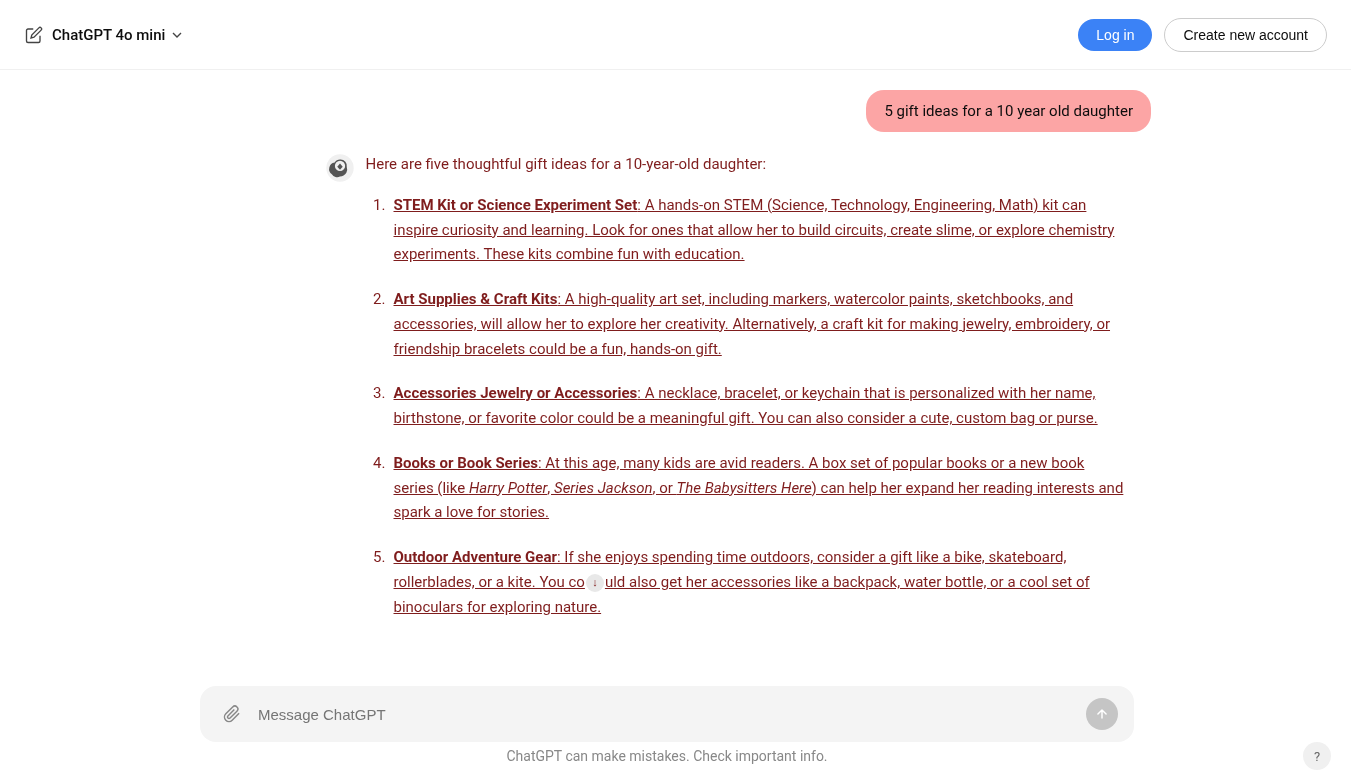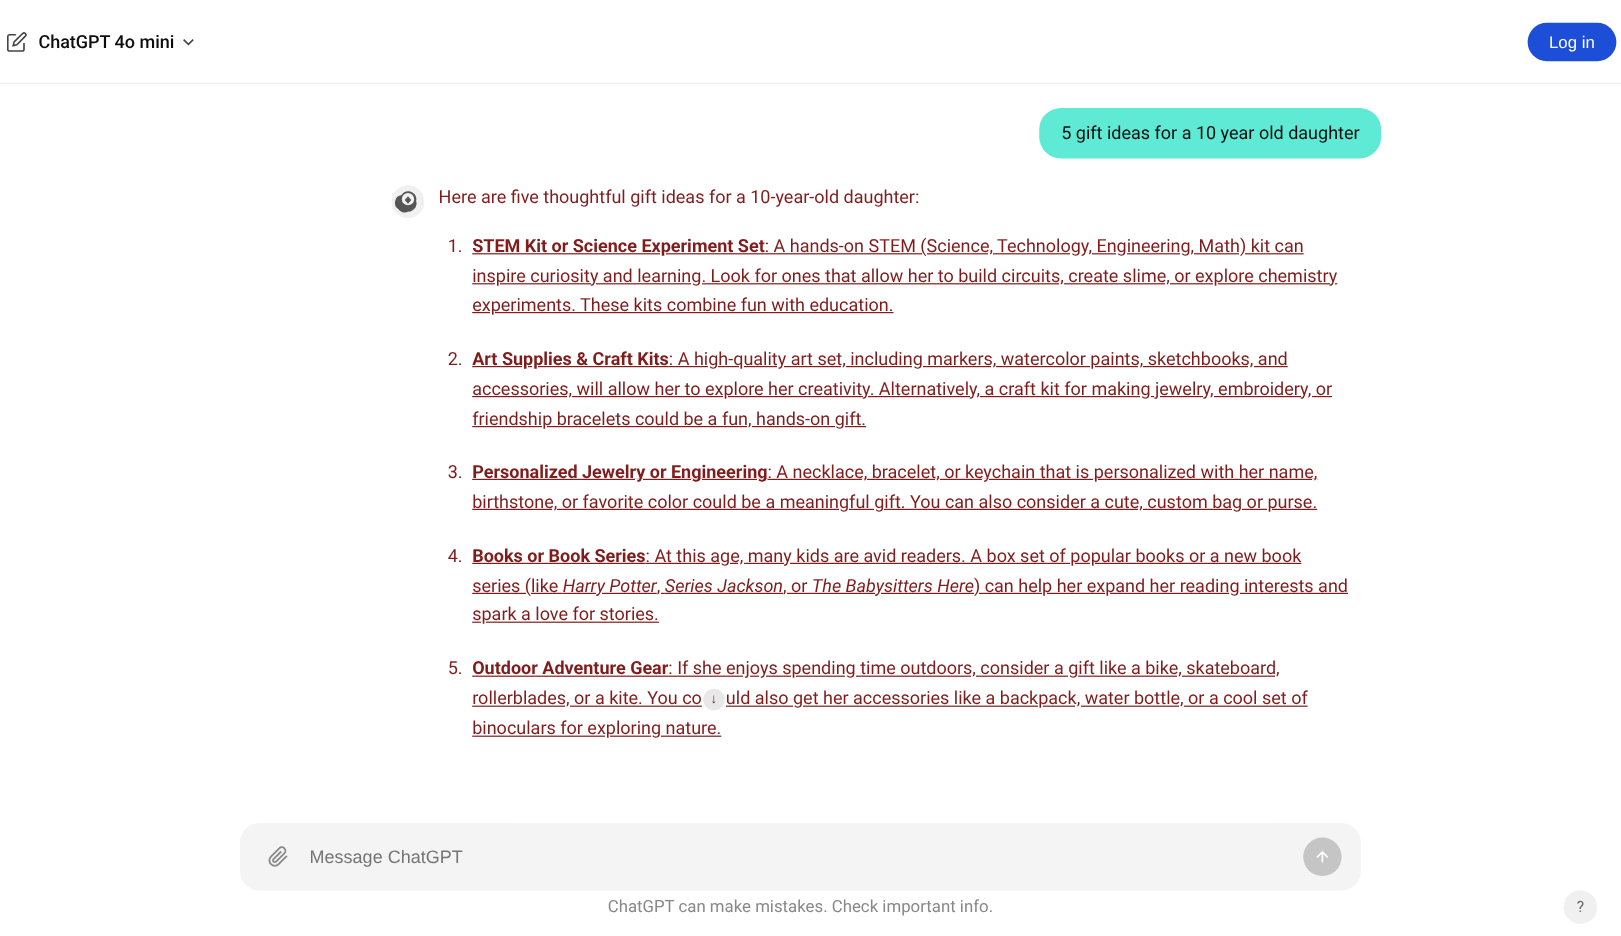--- a/index.html
+++ b/index.html
@@ -16,21 +16,21 @@
       width: 1351px;
       overflow: hidden;
       position: relative;
     }
 
     
     .header {
       display: flex;
       align-items: center;
       justify-content: space-between;
-      padding: 12px 4px;
+      padding: 12px 24px;
       height: 70px;
       border-bottom: 1px solid #f0f0f0;
     }
 
     .header-left {
       display: flex;
       align-items: center;
       gap: 8px;
     }
 
@@ -66,21 +66,21 @@
       height: 16px;
     }
 
     .header-right {
       display: flex;
       align-items: center;
       gap: 12px;
     }
 
     .login-btn {
-      background: #1d4ed8;
+      background: #3b82f6;
       color: #ffffff;
       border: none;
       padding: 8px 18px;
       border-radius: 999px;
       font-size: 14px;
       font-weight: 500;
       cursor: pointer;
     }
 
     .create-account-btn {
@@ -102,21 +102,21 @@
     }
 
     
     .user-message-container {
       display: flex;
       justify-content: flex-end;
       padding: 0 200px 20px 200px;
     }
 
     .user-message-bubble {
-      background: #5eead4;
+      background: #fca5a5;
       border-radius: 18px;
       padding: 12px 18px;
       max-width: 500px;
       font-size: 15px;
       color: #0d0d0d;
     }
 
     
     .ai-response-container {
       display: flex;
@@ -254,20 +254,21 @@
     </div>
     <div class="app-title">
       <span>ChatGPT 4o mini</span>
       <svg class="chevron-icon" viewBox="0 0 24 24" fill="none" stroke="#444" stroke-width="2">
         <polyline points="6 9 12 15 18 9"></polyline>
       </svg>
     </div>
   </div>
   <div class="header-right">
     <button class="login-btn">Log in</button>
+    <button class="create-account-btn">Create new account</button>
   </div>
 </div>
 
 <div class="main-content">
 
   <div class="user-message-container">
     <div class="user-message-bubble">
       <span>5 gift ideas for a 10 year old daughter</span>
     </div>
   </div>
@@ -293,21 +294,21 @@
         </li>
         <li>
           <span class="list-number">2.</span>
           <span class="list-content">
             <strong>Art Supplies &amp; Craft Kits</strong>: A high-quality art set, including markers, watercolor paints, sketchbooks, and accessories, will allow her to explore her creativity. Alternatively, a craft kit for making jewelry, embroidery, or friendship bracelets could be a fun, hands-on gift.
           </span>
         </li>
         <li>
           <span class="list-number">3.</span>
           <span class="list-content">
-            <strong>Personalized Jewelry or Engineering</strong>: A necklace, bracelet, or keychain that is personalized with her name, birthstone, or favorite color could be a meaningful gift. You can also consider a cute, custom bag or purse.
+            <strong>Accessories Jewelry or Accessories</strong>: A necklace, bracelet, or keychain that is personalized with her name, birthstone, or favorite color could be a meaningful gift. You can also consider a cute, custom bag or purse.
           </span>
         </li>
         <li>
           <span class="list-number">4.</span>
           <span class="list-content">
             <strong>Books or Book Series</strong>: At this age, many kids are avid readers. A box set of popular books or a new book series (like <em>Harry Potter</em>, <em>Series Jackson</em>, or <em>The Babysitters Here</em>) can help her expand her reading interests and spark a love for stories.
           </span>
         </li>
         <li>
           <span class="list-number">5.</span>

